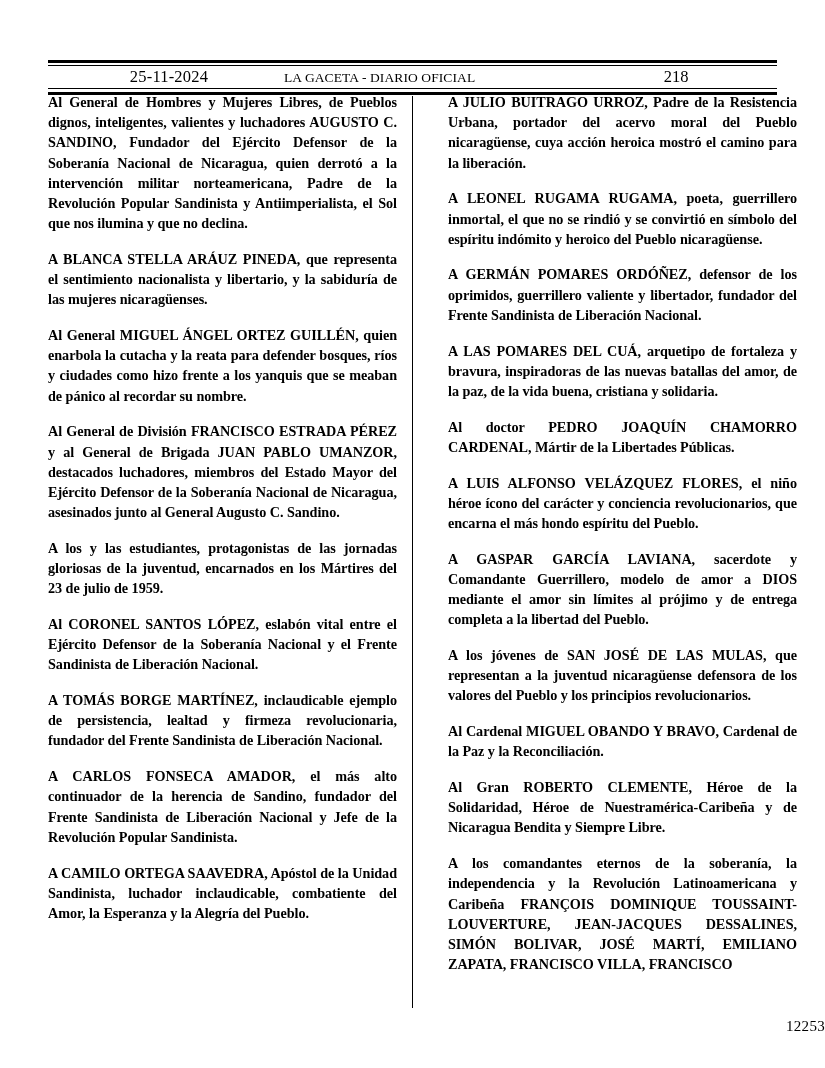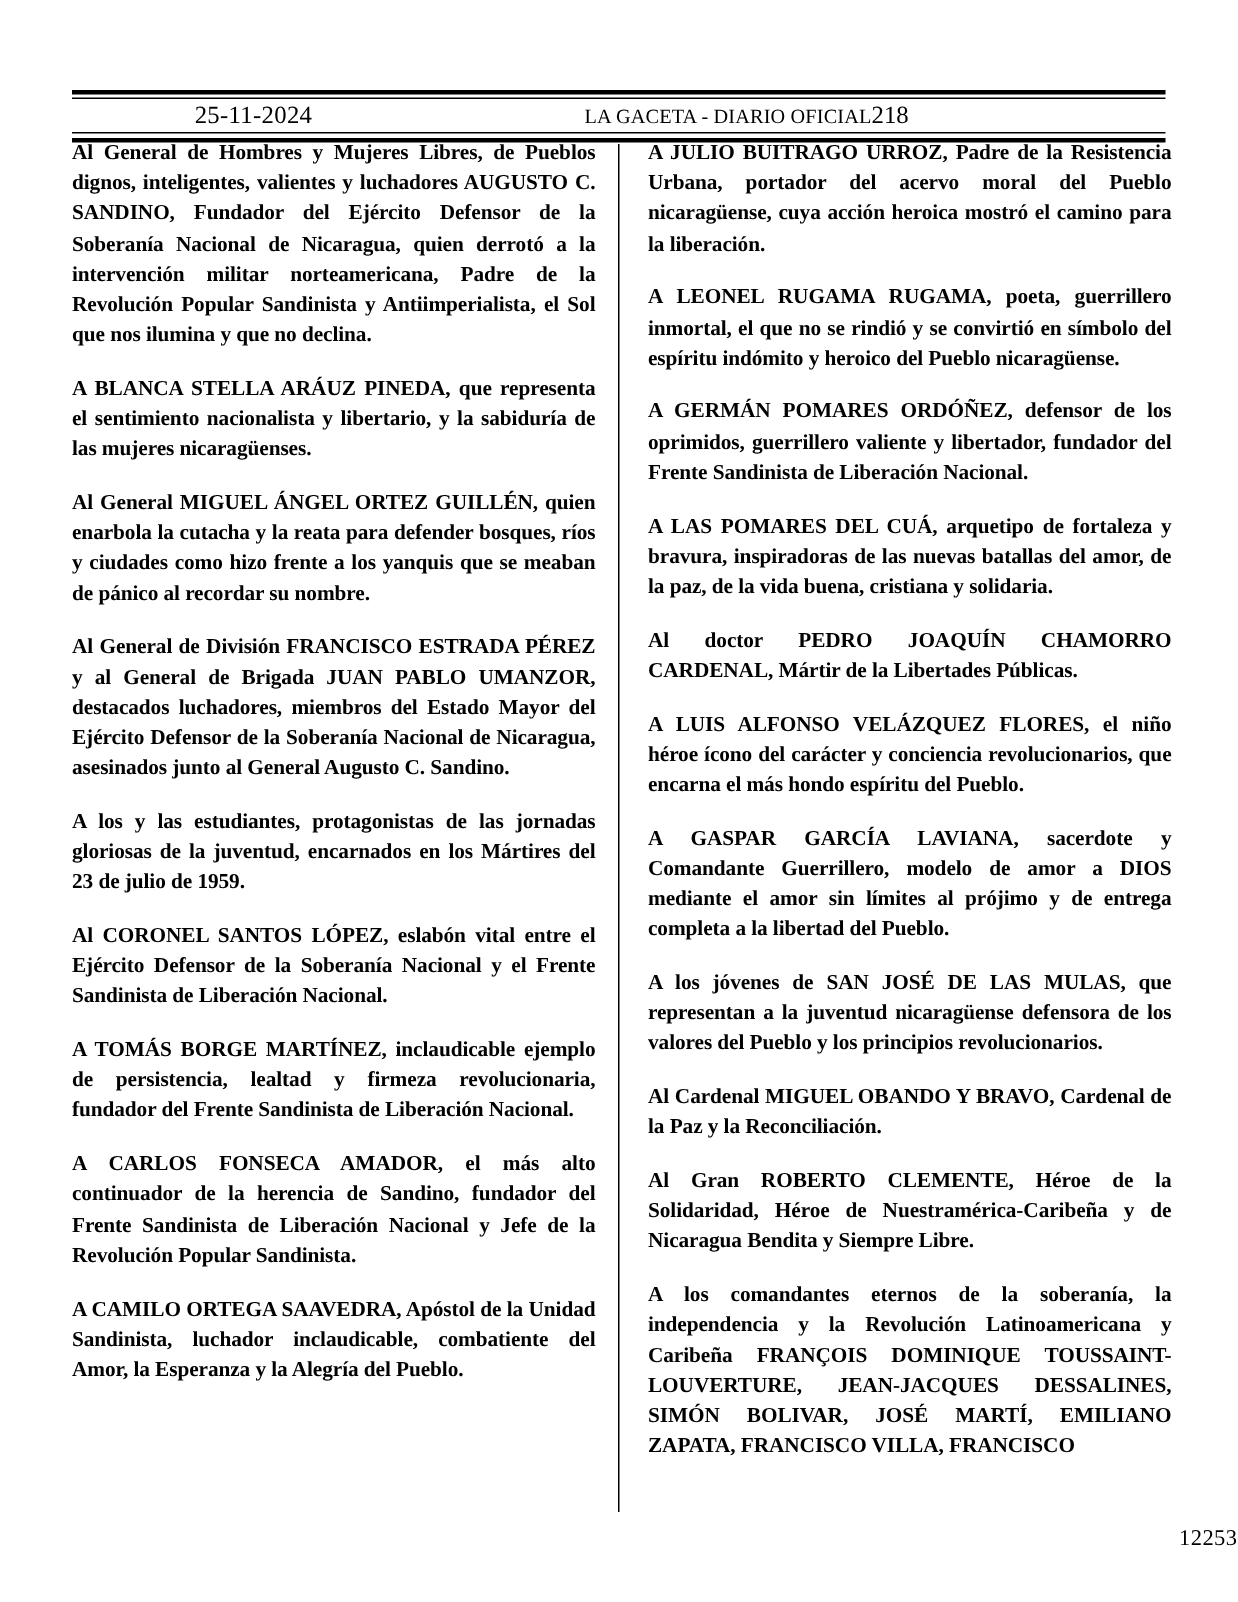--- a/index.html
+++ b/index.html
@@ -58,42 +58,43 @@
     white-space: nowrap;
     flex: 0 0 auto;
     width: 230px;
     text-align: center;
   }
   .header-title {
     font-size: 13.5px;
     letter-spacing: 0.1px;
     white-space: nowrap;
     flex: 1 1 auto;
-    text-align: right;
+    text-align: left;
   }
   .header-page {
     font-size: 16.5px;
     white-space: nowrap;
     flex: 0 0 auto;
     width: 190px;
+    text-align: center;
   }
 
   
   .columns {
     position: absolute;
     left: 0;
     top: 92px;
     width: 825px;
   }
   .col {
     position: absolute;
     top: 0;
   }
   .col-left  { left: 48px;  width: 349px; }
-  .col-right { left: 432px; width: 349px; }
+  .col-right { left: 448px; width: 349px; }
 
   .col-divider {
     position: absolute;
     left: 412px;
     top: 96px;
     width: 1px;
     height: 912px;
     background: #000;
   }
 

